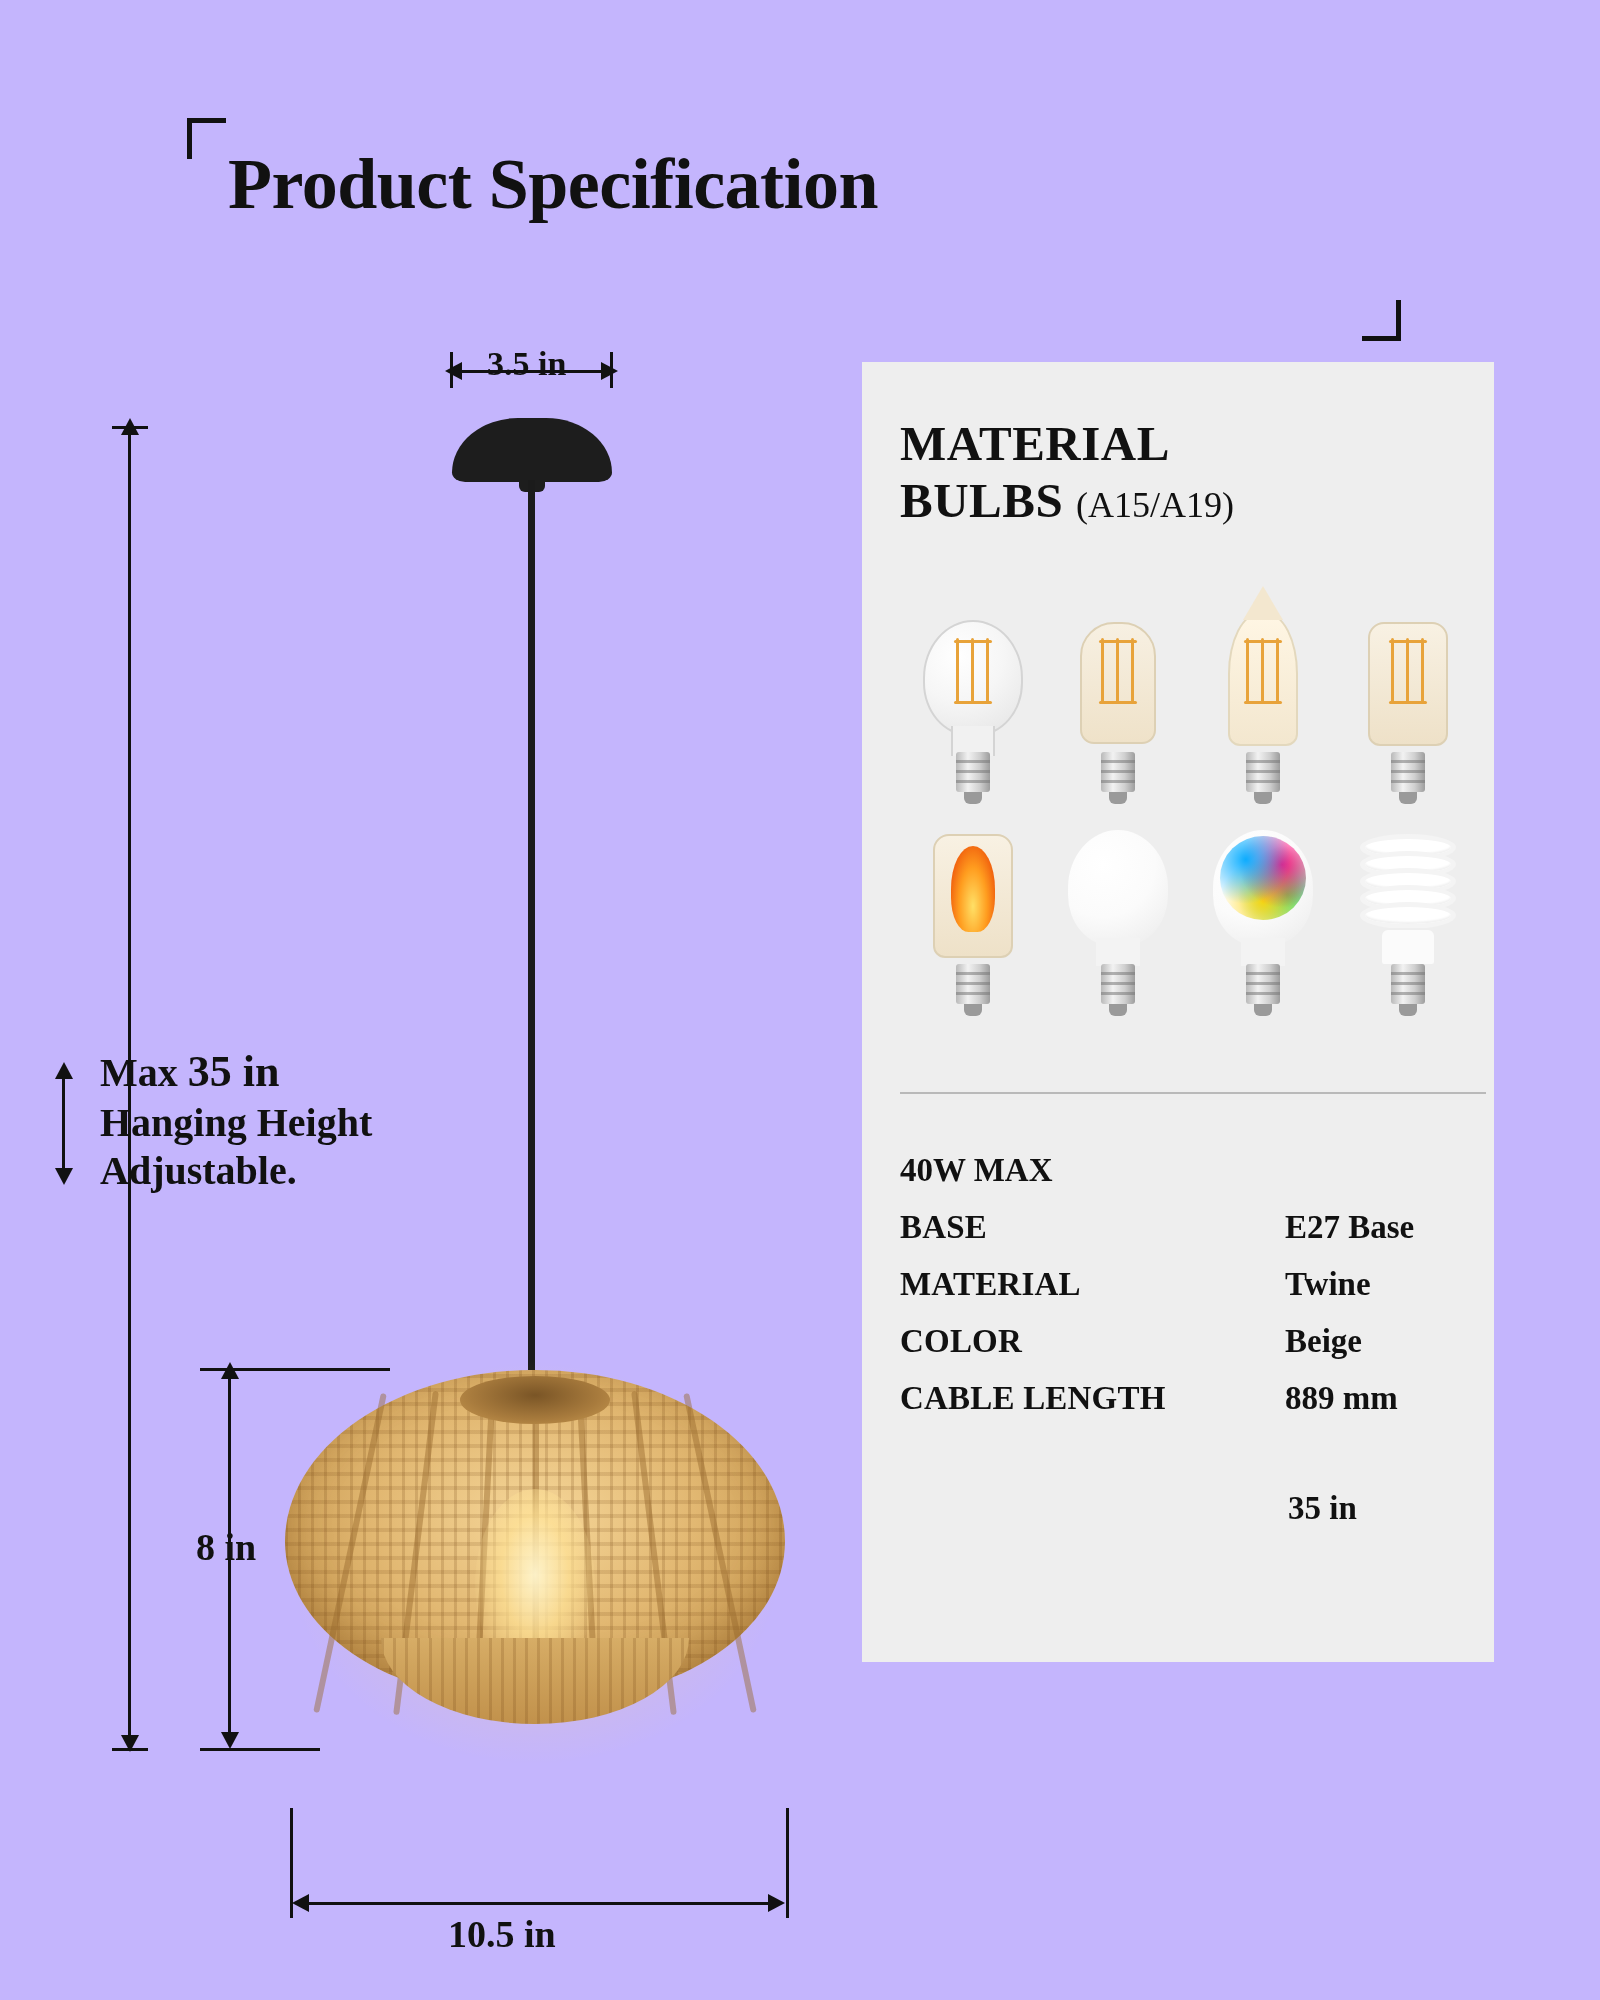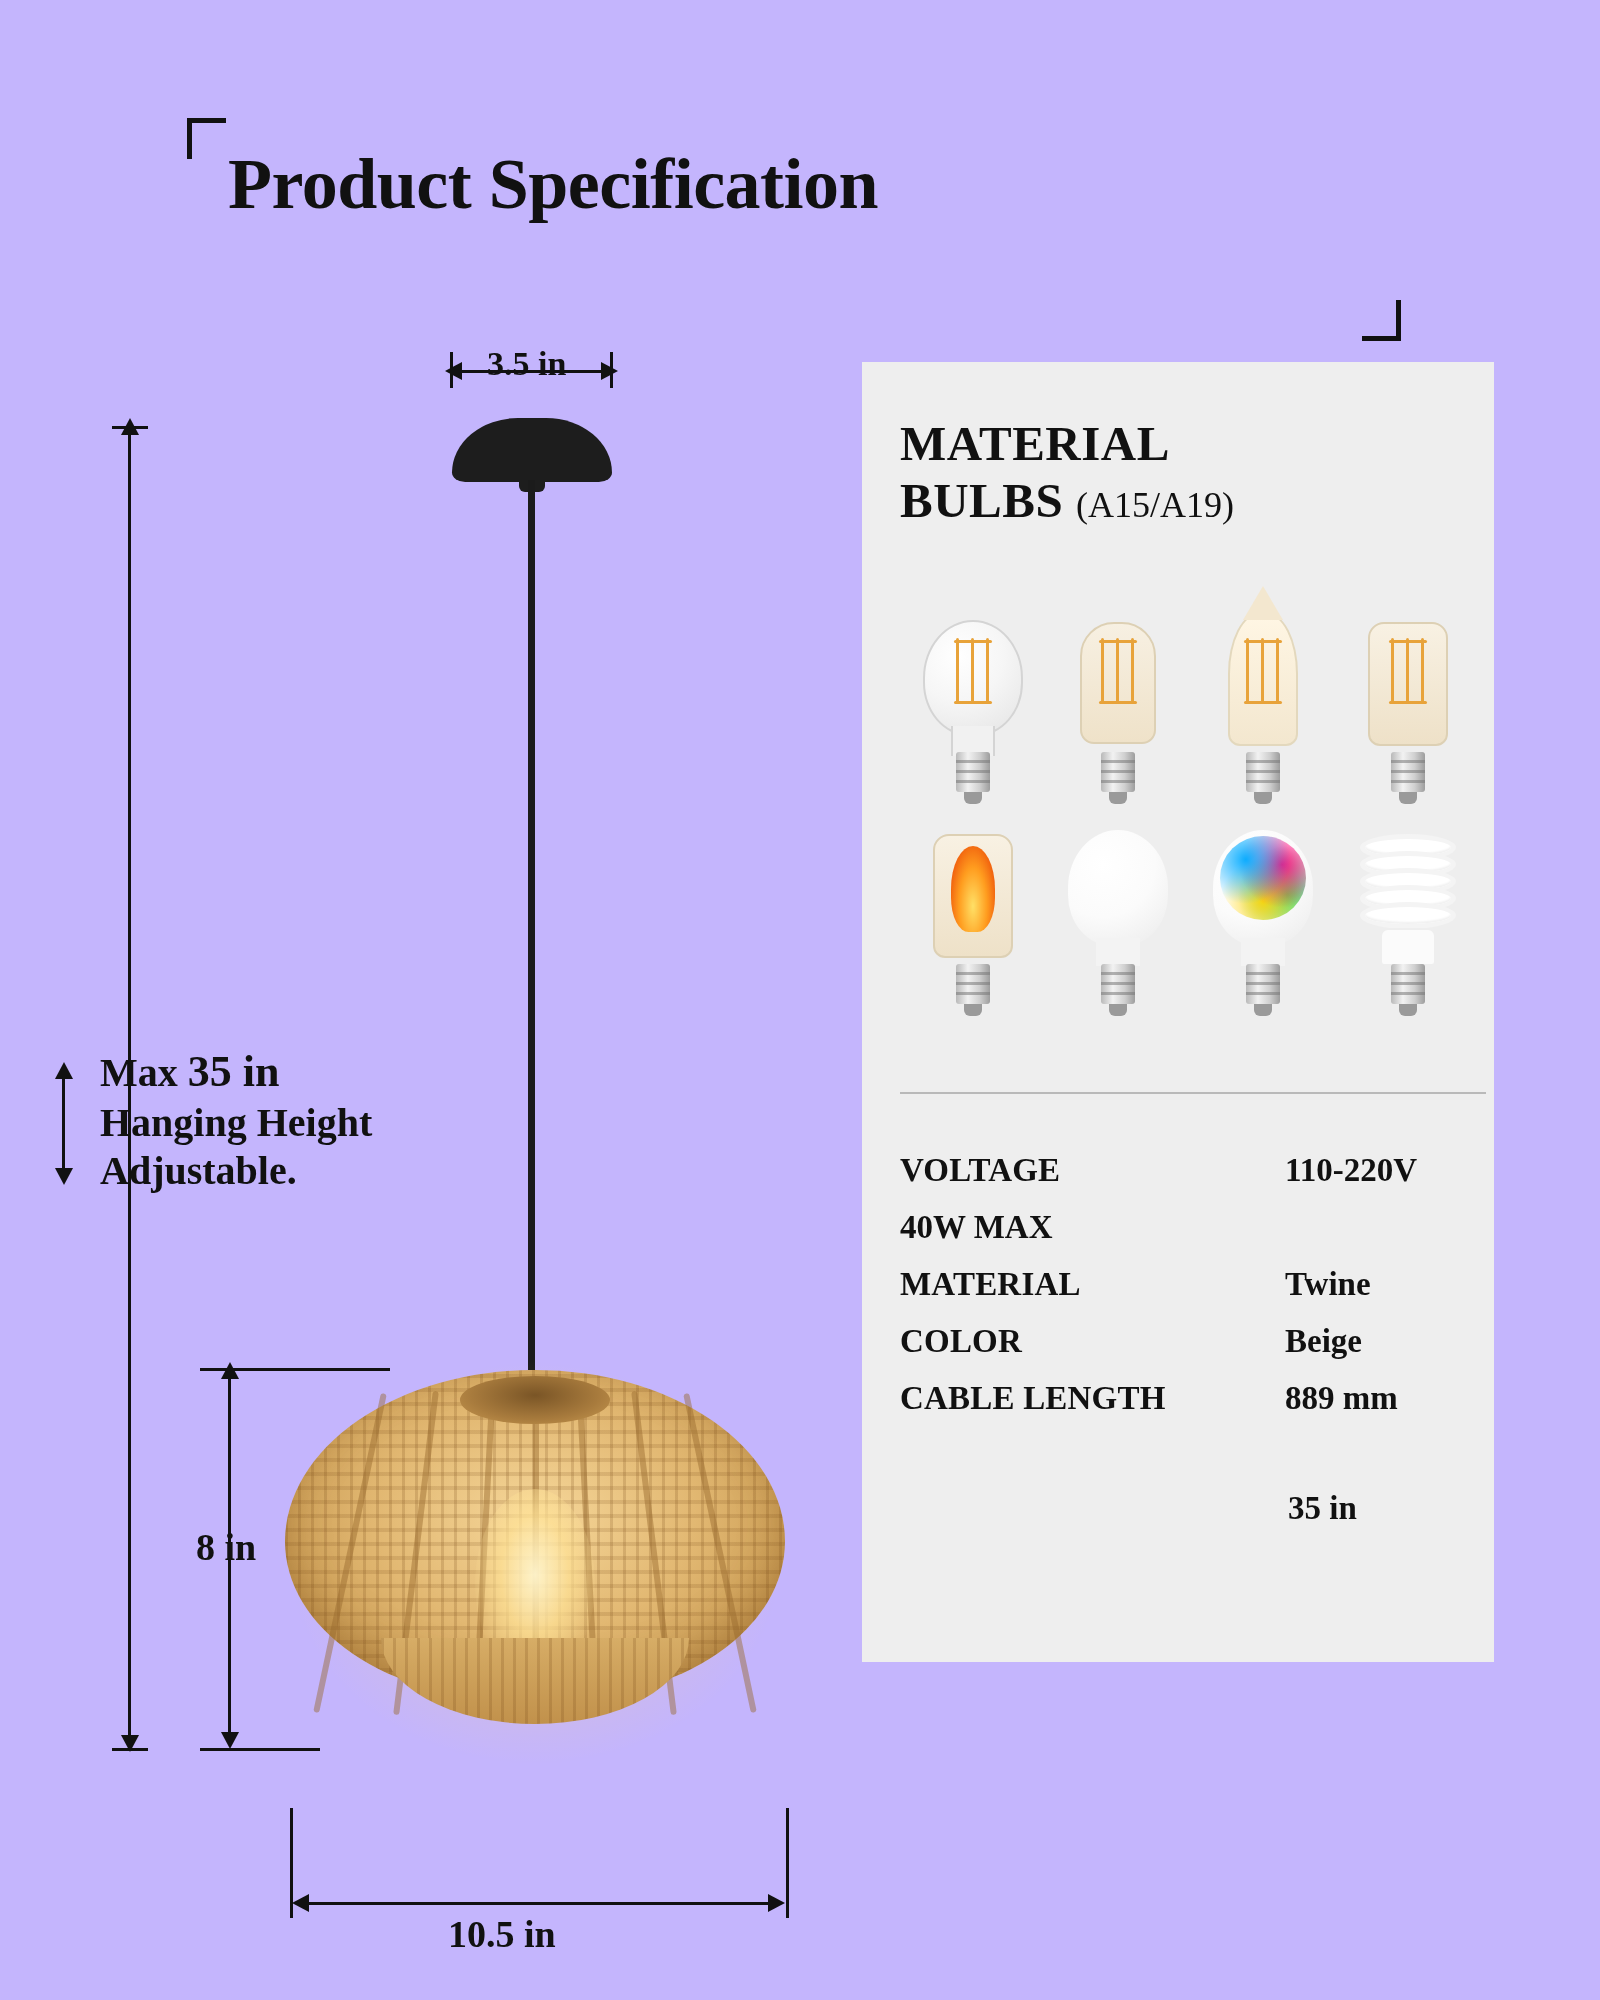--- a/index.html
+++ b/index.html
@@ -573,25 +573,25 @@
           <span class="rib" style="top:18px"></span>
           <span class="rib" style="top:28px"></span>
         </div>
     </div>
   </div>
 
   <div class="divider"></div>
 
   <div class="spec-table">
     <div class="spec-row">
-      <div class="spec-key">VOLTAGE</div>
-      <div class="spec-val">110-220V</div>
+      <div class="spec-val">40W MAX</div>
     </div>
     <div class="spec-row">
-      <div class="spec-val">40W MAX</div>
+      <div class="spec-key">BASE</div>
+      <div class="spec-val">E27 Base</div>
     </div>
     <div class="spec-row">
       <div class="spec-key">MATERIAL</div>
       <div class="spec-val">Twine</div>
     </div>
     <div class="spec-row">
       <div class="spec-key">COLOR</div>
       <div class="spec-val">Beige</div>
     </div>
     <div class="spec-row">

